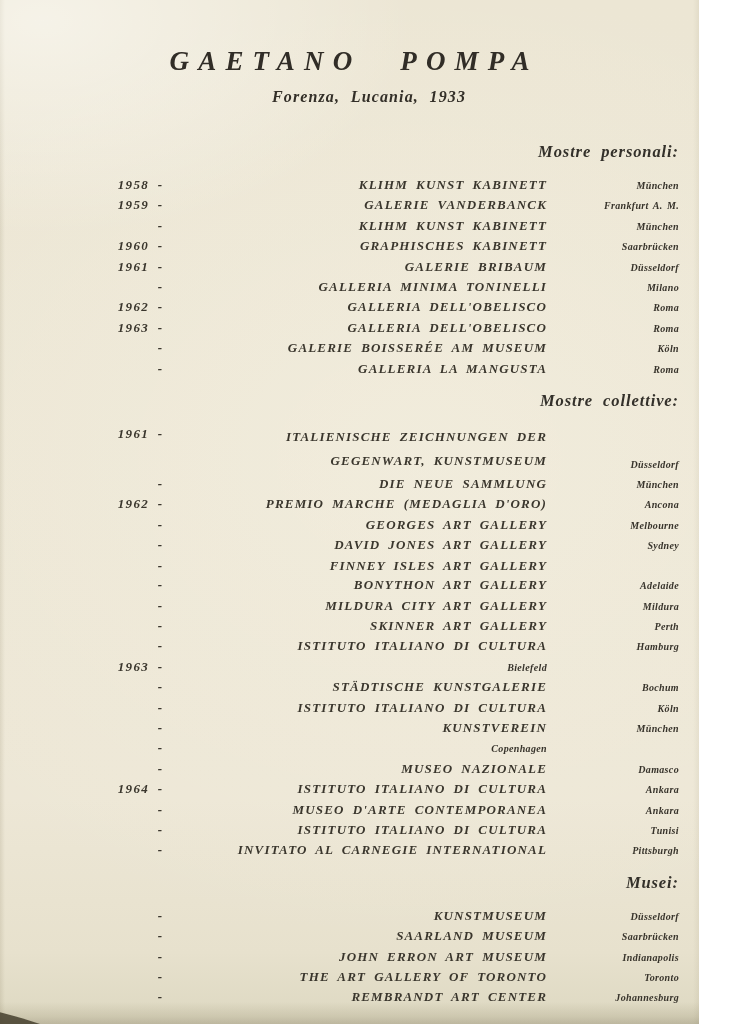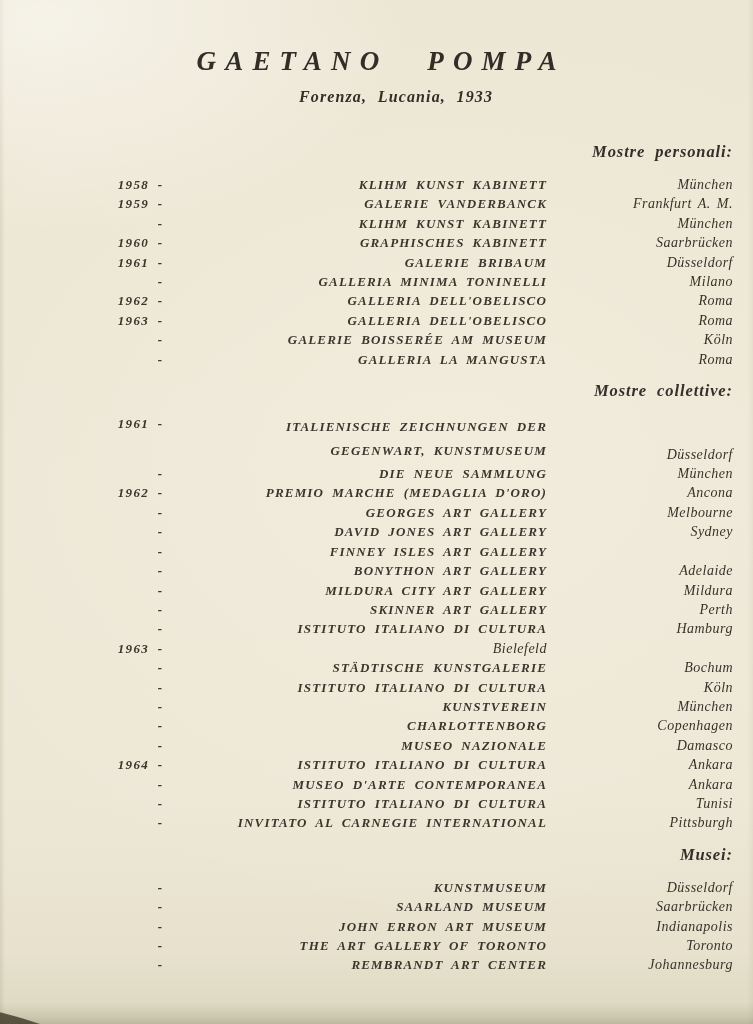--- a/index.html
+++ b/index.html
@@ -1,21 +1,21 @@
 <!DOCTYPE html>
 <html><head>
 <meta charset="utf-8">
 <style>
   html, body { margin: 0; padding: 0; }
   body {
     width: 753px; height: 1024px; overflow: hidden;
     font-family: "Liberation Serif", "DejaVu Serif", serif;
   }
   .scan {
-    position: relative; width: 753px; height: 1024px;
+    position: relative; width: 699px; height: 1024px;
     background: #737373;
   }
   .paper {
     position: absolute; inset: 0;
     color: #39352c;
     background:
       radial-gradient(620px 360px at 6% 2%, rgba(255,255,252,0.50), rgba(255,255,252,0) 60%),
       radial-gradient(900px 700px at 60% 45%, rgba(255,252,240,0.25), rgba(255,252,240,0) 70%),
       linear-gradient(90deg, rgba(140,130,100,0.18) 0px, rgba(140,130,100,0) 5px),
       linear-gradient(270deg, rgba(140,130,100,0.10) 0px, rgba(140,130,100,0) 6px),
@@ -70,22 +70,22 @@
   .year  { font-weight: 600; letter-spacing: 0.10em; }
   .dash  { font-weight: 600; }
   .venue {
     font-weight: 600;
     letter-spacing: 0.09em; word-spacing: 0.28em;
     white-space: pre-line;
   }
   .row.wrap .venue { line-height: 24px; align-self: center; padding: 1px 0; }
   .row.wrap .city  { align-self: end; }
   .city {
-    font-weight: 400;
-    font-size: 14px;
+    font-weight: 700;
+    font-size: 10px;
     letter-spacing: 0.035em; word-spacing: 0.15em;
     color: #37332b;
   }
 </style>
 </head>
 <body>
 
 <div class="scan">
   <div class="paper">
     <header>
@@ -240,21 +240,20 @@
             </div>
             <div class="row">
               <span class="year"></span>
               <span class="dash">-</span>
               <span class="venue">KUNSTVEREIN</span>
               <span class="city">München</span>
             </div>
             <div class="row">
               <span class="year"></span>
               <span class="dash">-</span>
-              <span class="venue">CHARLOTTENBORG</span>
               <span class="city">Copenhagen</span>
             </div>
             <div class="row">
               <span class="year"></span>
               <span class="dash">-</span>
               <span class="venue">MUSEO NAZIONALE</span>
               <span class="city">Damasco</span>
             </div>
             <div class="row">
               <span class="year">1964</span>

